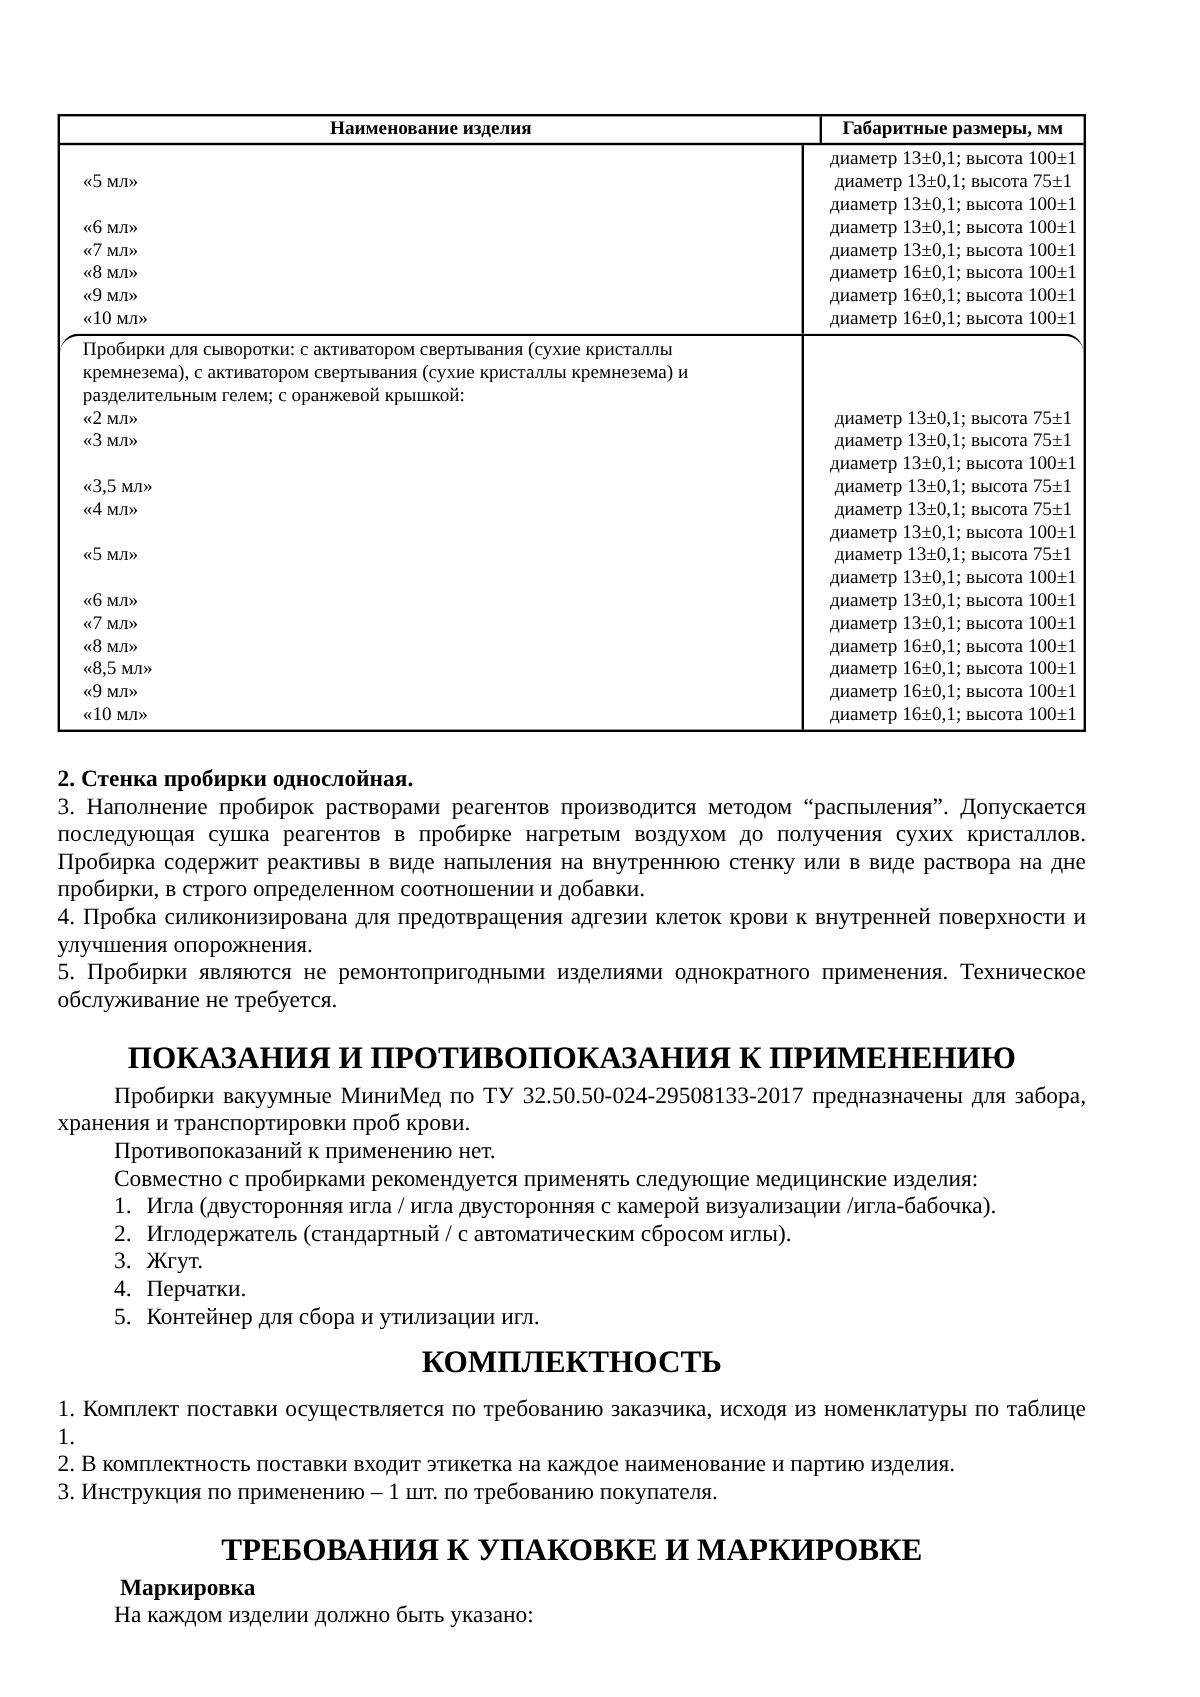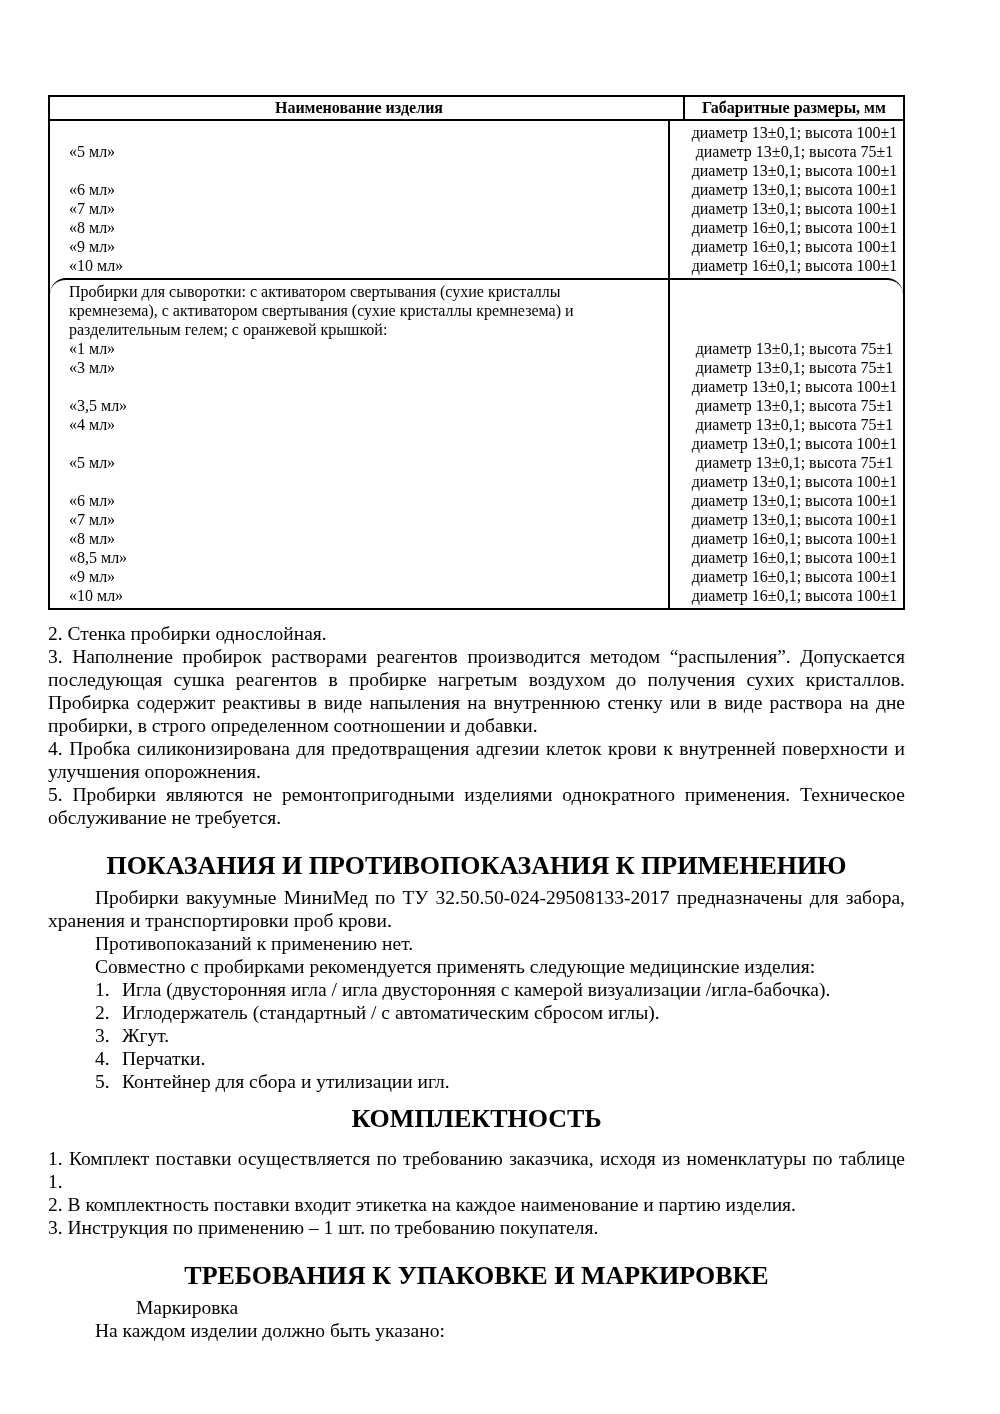--- a/index.html
+++ b/index.html
@@ -51,38 +51,38 @@
     padding-left: 16px;
   }
   .spacer-3l { height: 57px; }
 
   
   .body-text {
     font-size: 19.5px;
     line-height: 23px;
     text-align: justify;
   }
-  .para.after-table { margin-top: 12px; }
+  .para.after-table { margin-top: 28px; font-weight: bold; }
   .section-heading {
     text-align: center;
     font-weight: bold;
     font-size: 26px;
     line-height: 24px;
   }
   .section-heading.h-indications { margin-top: 25px; margin-bottom: 8px; }
   .section-heading.h-completeness { margin-top: 14px; margin-bottom: 16px; }
   .section-heading.h-packaging { margin-top: 25px; margin-bottom: 8px; }
   .indent { text-indent: 47px; }
   .num-list { margin-left: 47px; }
   .num-item { display: flex; text-align: left; }
   .num-item .num { min-width: 27px; flex: 0 0 auto; }
   .num-item .txt { flex: 1 1 auto; }
   .sub-heading {
-    font-weight: normal;
-    margin-left: 88px;
+    font-weight: bold;
+    margin-left: 52px;
     line-height: 23px;
   }
 </style>
 </head>
 <body>
 
 <div class="page">
 
   <div class="doc-table">
     <div class="t-header">
@@ -118,21 +118,21 @@
     <div class="trow second">
       <div class="cell-left">
         <div>
 
         <div class="line intro">Пробирки для сыворотки: с активатором свертывания (сухие кристаллы</div>
             <div class="line intro">кремнезема), с активатором свертывания (сухие кристаллы кремнезема) и</div>
             <div class="line intro">разделительным гелем; с оранжевой крышкой:</div>
           </div>
         <div>
 
-        <div class="line name">«1 мл»</div>
+        <div class="line name">«2 мл»</div>
             <div class="line name">«3 мл»</div>
             <div class="line name"></div>
             <div class="line name">«3,5 мл»</div>
             <div class="line name">«4 мл»</div>
             <div class="line name"></div>
             <div class="line name">«5 мл»</div>
             <div class="line name"></div>
             <div class="line name">«6 мл»</div>
             <div class="line name">«7 мл»</div>
             <div class="line name">«8 мл»</div>

